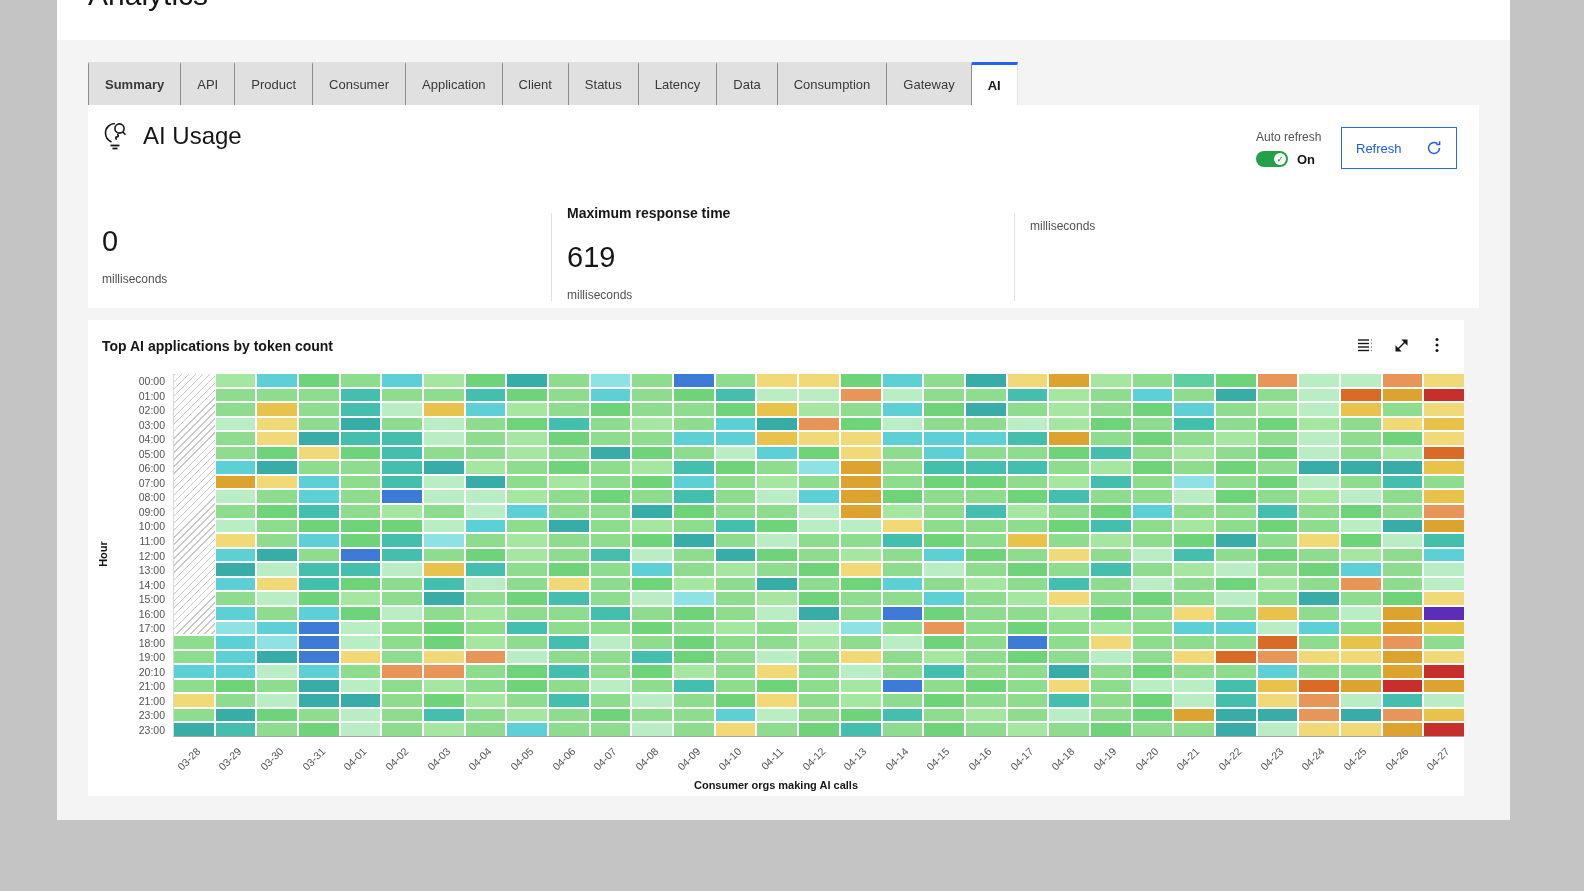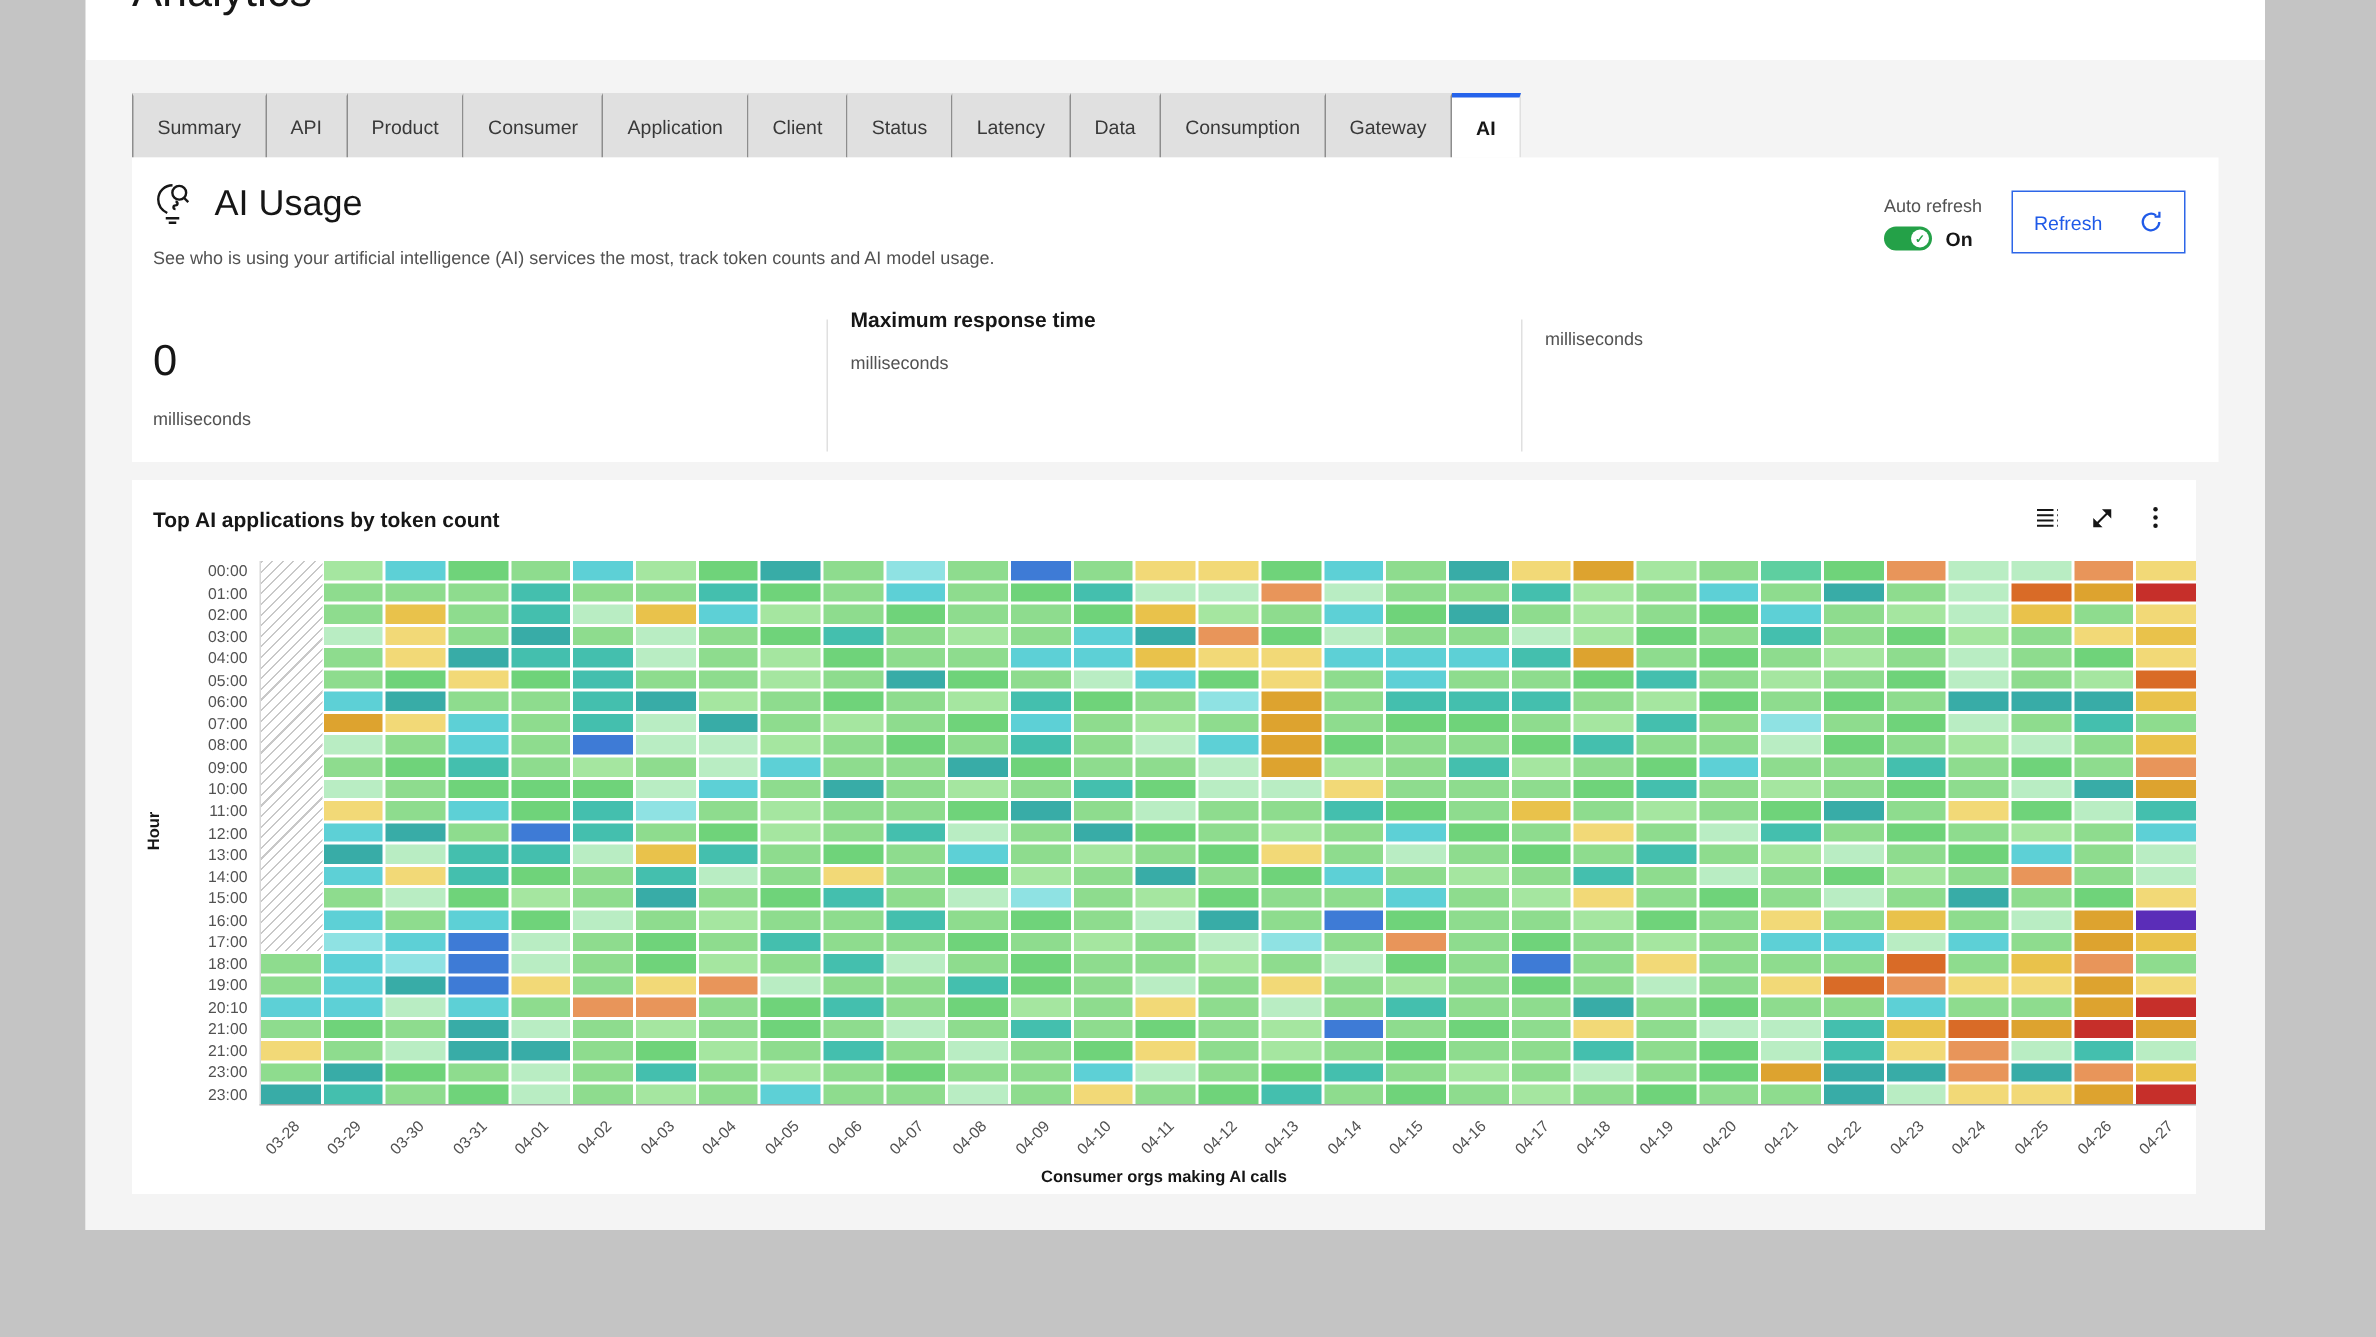--- a/index.html
+++ b/index.html
@@ -8,21 +8,21 @@
 
   .window { position:absolute; left:57px; top:0; width:1453px; height:820px; background:#ffffff; overflow:hidden; }
   .window-inner-bg { position:absolute; left:0; top:40px; right:0; bottom:0; background:#f4f4f4; }
 
   .app-title { position:absolute; left:31px; top:-22px; font-size:30px; font-weight:400; color:#161616; }
 
   
   .tab-bar { position:absolute; left:31px; top:62px; height:43px; display:flex; align-items:stretch; }
   .tab { background:#e0e0e0; color:#393939; font-size:13px; display:flex; align-items:center;
          padding:0 16px; border-right:1px solid #8d8d8d; border-top:2px solid transparent; cursor:pointer; white-space:nowrap; }
-  .tab:first-child { border-left:1px solid #8d8d8d; }
+  .tab:first-child { border-left:1px solid #8d8d8d;font-weight:bold; }
   .tab.active { background:#ffffff; color:#161616; font-weight:bold; border-top:3px solid #2563eb; border-right:1px solid #e0e0e0; }
 
   
   .panel { position:absolute; left:31px; top:105px; width:1391px; height:203px; background:#ffffff; }
   .panel-title-row { position:absolute; left:14px; top:16px; display:flex; align-items:center; gap:13px; }
   .panel-title { font-size:24px; font-weight:400; color:#161616; }
   .panel-subtitle { position:absolute; left:14px; top:60px; font-size:12px; color:#525252; }
 
   .auto-refresh { position:absolute; left:1168px; top:25px; }
   .auto-refresh-label { font-size:12px; color:#525252; margin-bottom:7px; }
@@ -96,21 +96,20 @@
           <path d="M9.5 21 C5.5 19 3.5 15.5 3.5 12 C3.5 6.2 8.2 2.5 13 2.5"></path>
           <circle cx="17.5" cy="7.5" r="4.6"></circle>
           <path d="M20.8 11 L23.5 13.8"></path>
           <path d="M15 13.5 c1.8 0 1.8 2.4 0 2.4 c-1.8 0 -1.8 2.4 0 2.4"></path>
           <path d="M8.5 24.5 h9" stroke-width="1.8"></path>
           <path d="M10.5 27.5 h5" stroke-width="1.8"></path>
         </svg>
       </span>
       <span class="panel-title">AI Usage</span>
     </div>
-    <div class="panel-subtitle">See who is using your artificial intelligence (AI) services the most, track token counts and AI model usage.</div>
 
     <div class="auto-refresh">
       <div class="auto-refresh-label">Auto refresh</div>
       <div class="auto-refresh-row">
         <div class="toggle">
           <div class="toggle-knob">✓</div>
         </div>
         <span class="auto-refresh-state">On</span>
       </div>
     </div>
@@ -125,20 +124,21 @@
       </span>
     </button>
 
     <div class="metrics" id="metrics-row">
         <div class="metric" style="left: 14px;">
           <div class="metric-value">0</div>
           <div class="metric-unit">milliseconds</div>
         </div>
         <div class="metric" style="left: 479px;">
           <div class="metric-label">Maximum response time</div>
+          <div class="metric-value">619</div>
           <div class="metric-unit">milliseconds</div>
         </div>
         <div class="metric-divider" style="left: 463px;"></div>
         <div class="metric" style="left: 942px;">
           <div class="metric-unit">milliseconds</div>
         </div>
         <div class="metric-divider" style="left: 926px;"></div>
       </div>
   </div>
 

